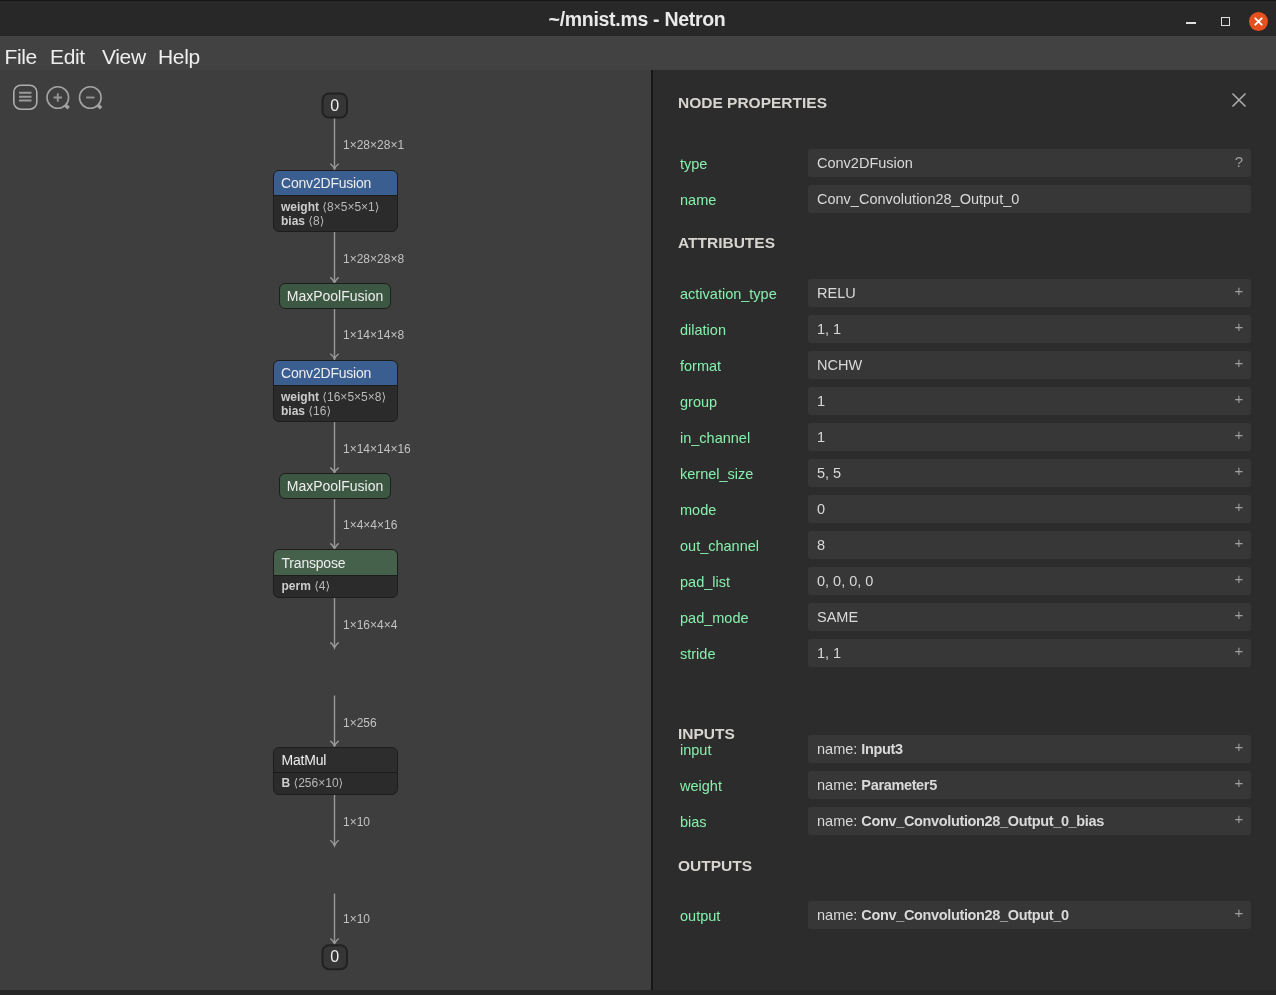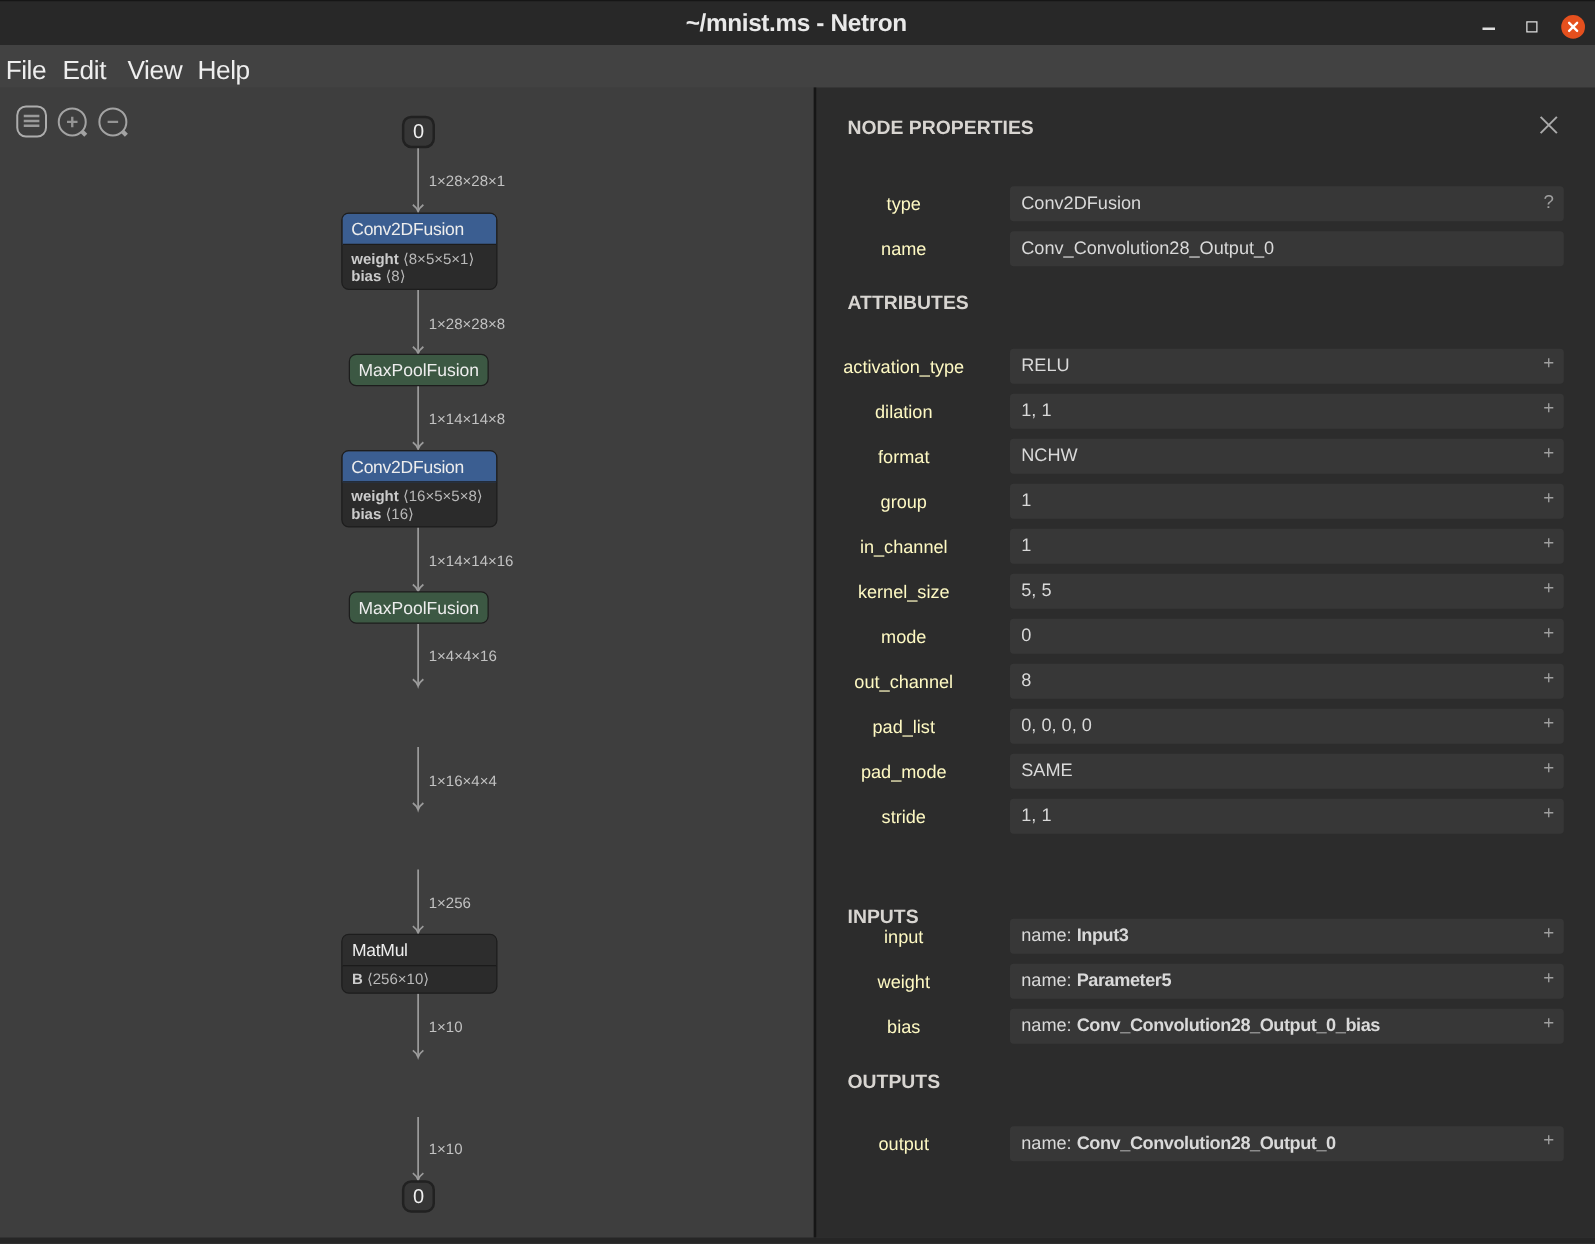--- a/index.html
+++ b/index.html
@@ -11,21 +11,21 @@
   #title { position:absolute; top:6.5px; letter-spacing:-0.3px; left:0; width:1274px; text-align:center; font-size:19.5px; font-weight:bold; color:#e9e9e9; }
   
   #menubar { position:absolute; left:0; top:36px; width:1276px; height:34px; background:#424242; }
   .menuitem { position:absolute; top:9px; font-size:21px; letter-spacing:-0.35px; color:#eeeeee; }
   
   #canvas { position:absolute; left:0; top:70px; width:651px; height:920px; background:#3e3e3e; }
   
   #panel { position:absolute; left:651px; top:70px; width:625px; height:920px; background:#2c2c2c; border-left:2px solid #161616; }
   #bottomstrip { position:absolute; left:0; top:990px; width:1276px; height:5px; background:#262626; }
   .sechdr { position:absolute; font-size:15.5px; font-weight:bold; letter-spacing:0px; color:#d8d5d1; line-height:15px; }
-  .rowlabel { position:absolute; width:146px; left:650px; text-align:center; font-size:14.5px; color:#fef9c3; line-height:15px; }
+  .rowlabel { position:absolute; width:146px; left:680px; text-align:left; font-size:14.5px; color:#86efac; line-height:15px; }
   .pbox b { letter-spacing:-0.35px;text-align:right; }
   .pbox { position:absolute; left:808px; width:443px; height:28px; background:#373737; border-radius:3px; color:#d9d9d9; font-size:14.5px; line-height:29px; padding-left:9px; }
   .plus { position:absolute; left:1229px; width:20px; text-align:center; color:#9f9f9f; font-size:15px; line-height:15px; }
   
   .node { position:absolute; background:#2b2b2b; border:1px solid #1d1d1d; border-radius:6px; overflow:hidden; }
   .nhdr { height:25.5px; line-height:24.5px; padding-left:7.5px; font-size:14px; letter-spacing:-0.2px; color:#ededed; border-bottom:1.5px solid #1c1c1c; }
   .nbody { padding:4px 0 0 7.5px; }
   .nbody .nrow { font-size:12px; line-height:14px; color:#b9b9b9; }
   .nbody .nrow b { color:#cccccc; }
   .nbody.one { padding-top:3px; }
@@ -113,20 +113,26 @@
     </div>
     <div class="node pill" style="left:279px;top:213px;width:112px;height:25.5px;background:#3c5843">MaxPoolFusion</div>
     <div class="node" style="left:272.5px;top:289.5px;width:125.5px;height:62.5px">
       <div class="nhdr" style="background:#3b5e91">Conv2DFusion</div>
       <div class="nbody">
         <div class="nrow"><b>weight</b> <span>⟨16×5×5×8⟩</span></div>
         <div class="nrow"><b>bias</b> <span>⟨16⟩</span></div>
       </div>
     </div>
     <div class="node pill" style="left:279px;top:403.2px;width:112px;height:26px;background:#3c5843">MaxPoolFusion</div>
+    <div class="node" style="left:273px;top:479px;width:124.5px;height:48.5px">
+      <div class="nhdr" style="background:#45614c;height:26px;line-height:27px">Transpose</div>
+      <div class="nbody one">
+        <div class="nrow"><b>perm</b> <span>⟨4⟩</span></div>
+      </div>
+    </div>
     <div class="node" style="left:273px;top:676.5px;width:124.5px;height:48px">
       <div class="nhdr" style="background:#2d2d2d;height:25.5px;line-height:25.5px;border-bottom:1.5px solid #1b1b1b">MatMul</div>
       <div class="nbody one">
         <div class="nrow"><b>B</b> <span>⟨256×10⟩</span></div>
       </div>
     </div>
   </div>
   <div id="panel">
     <svg class="abs" style="left:577.5px;top:22px" width="16" height="16" viewBox="0 0 16 16">
       <path d="M1.5 1.5 L14.5 14.5 M14.5 1.5 L1.5 14.5" stroke="#ababab" stroke-width="1.6"></path>

